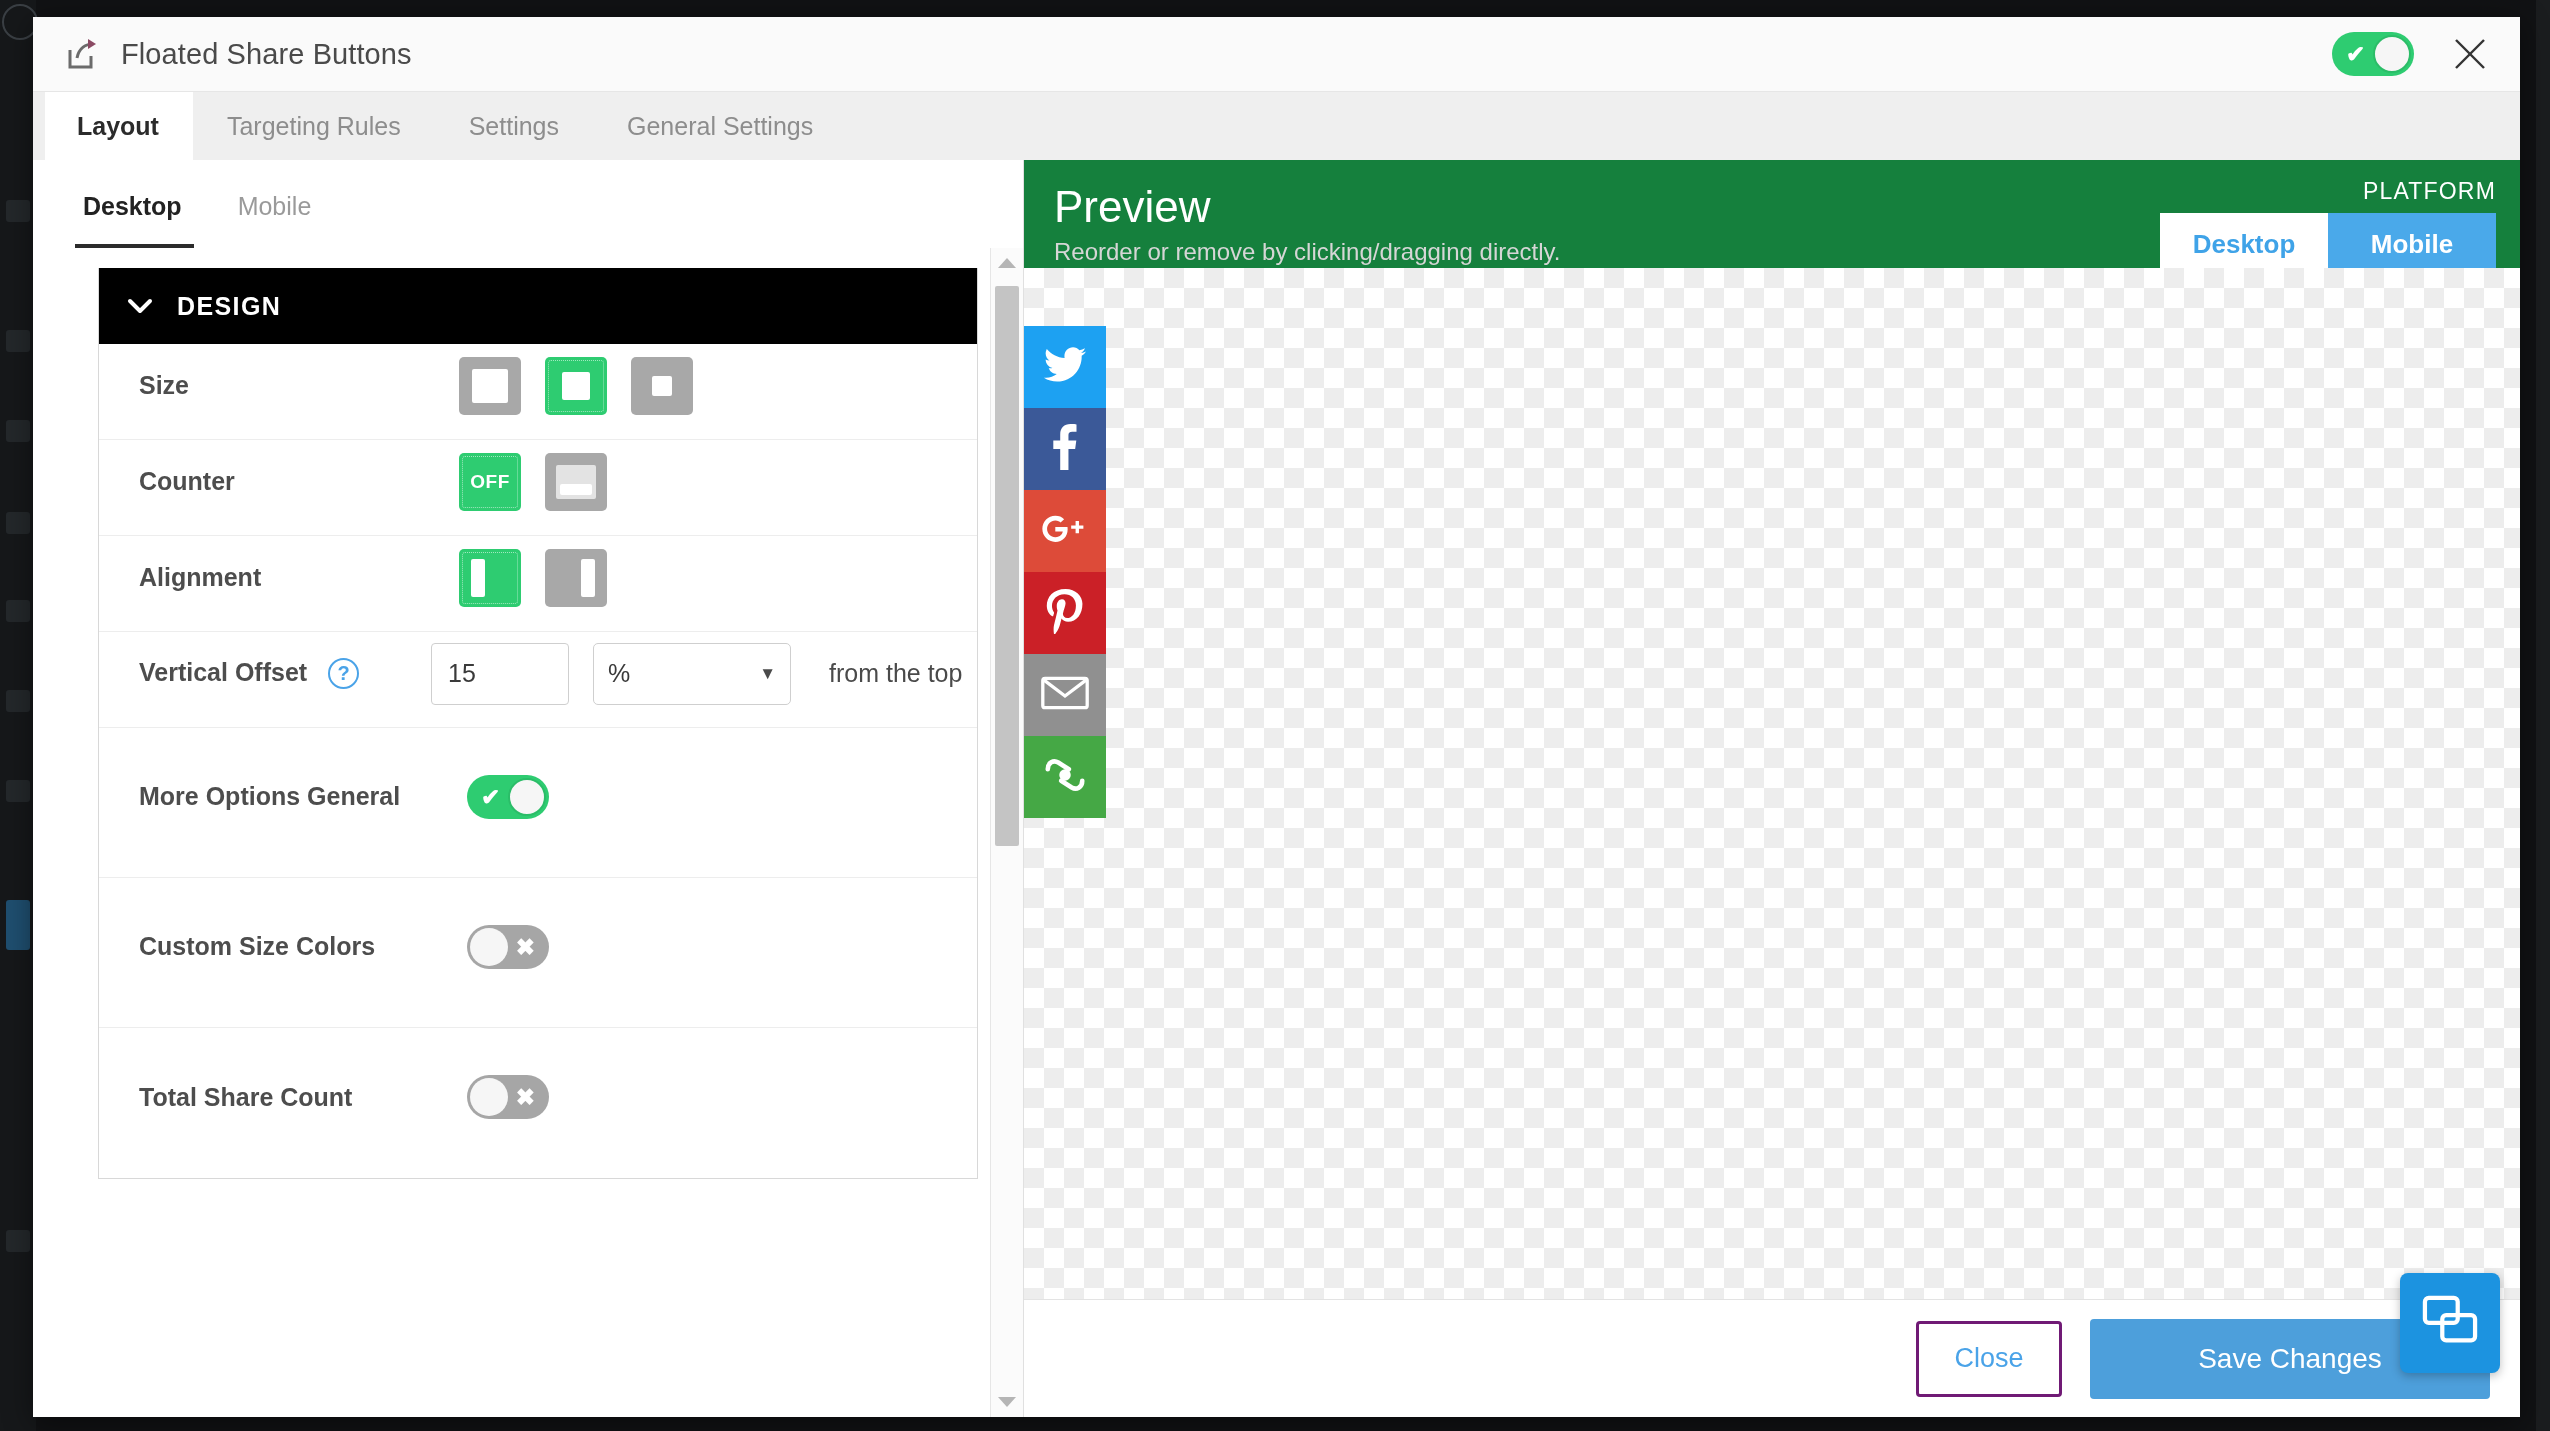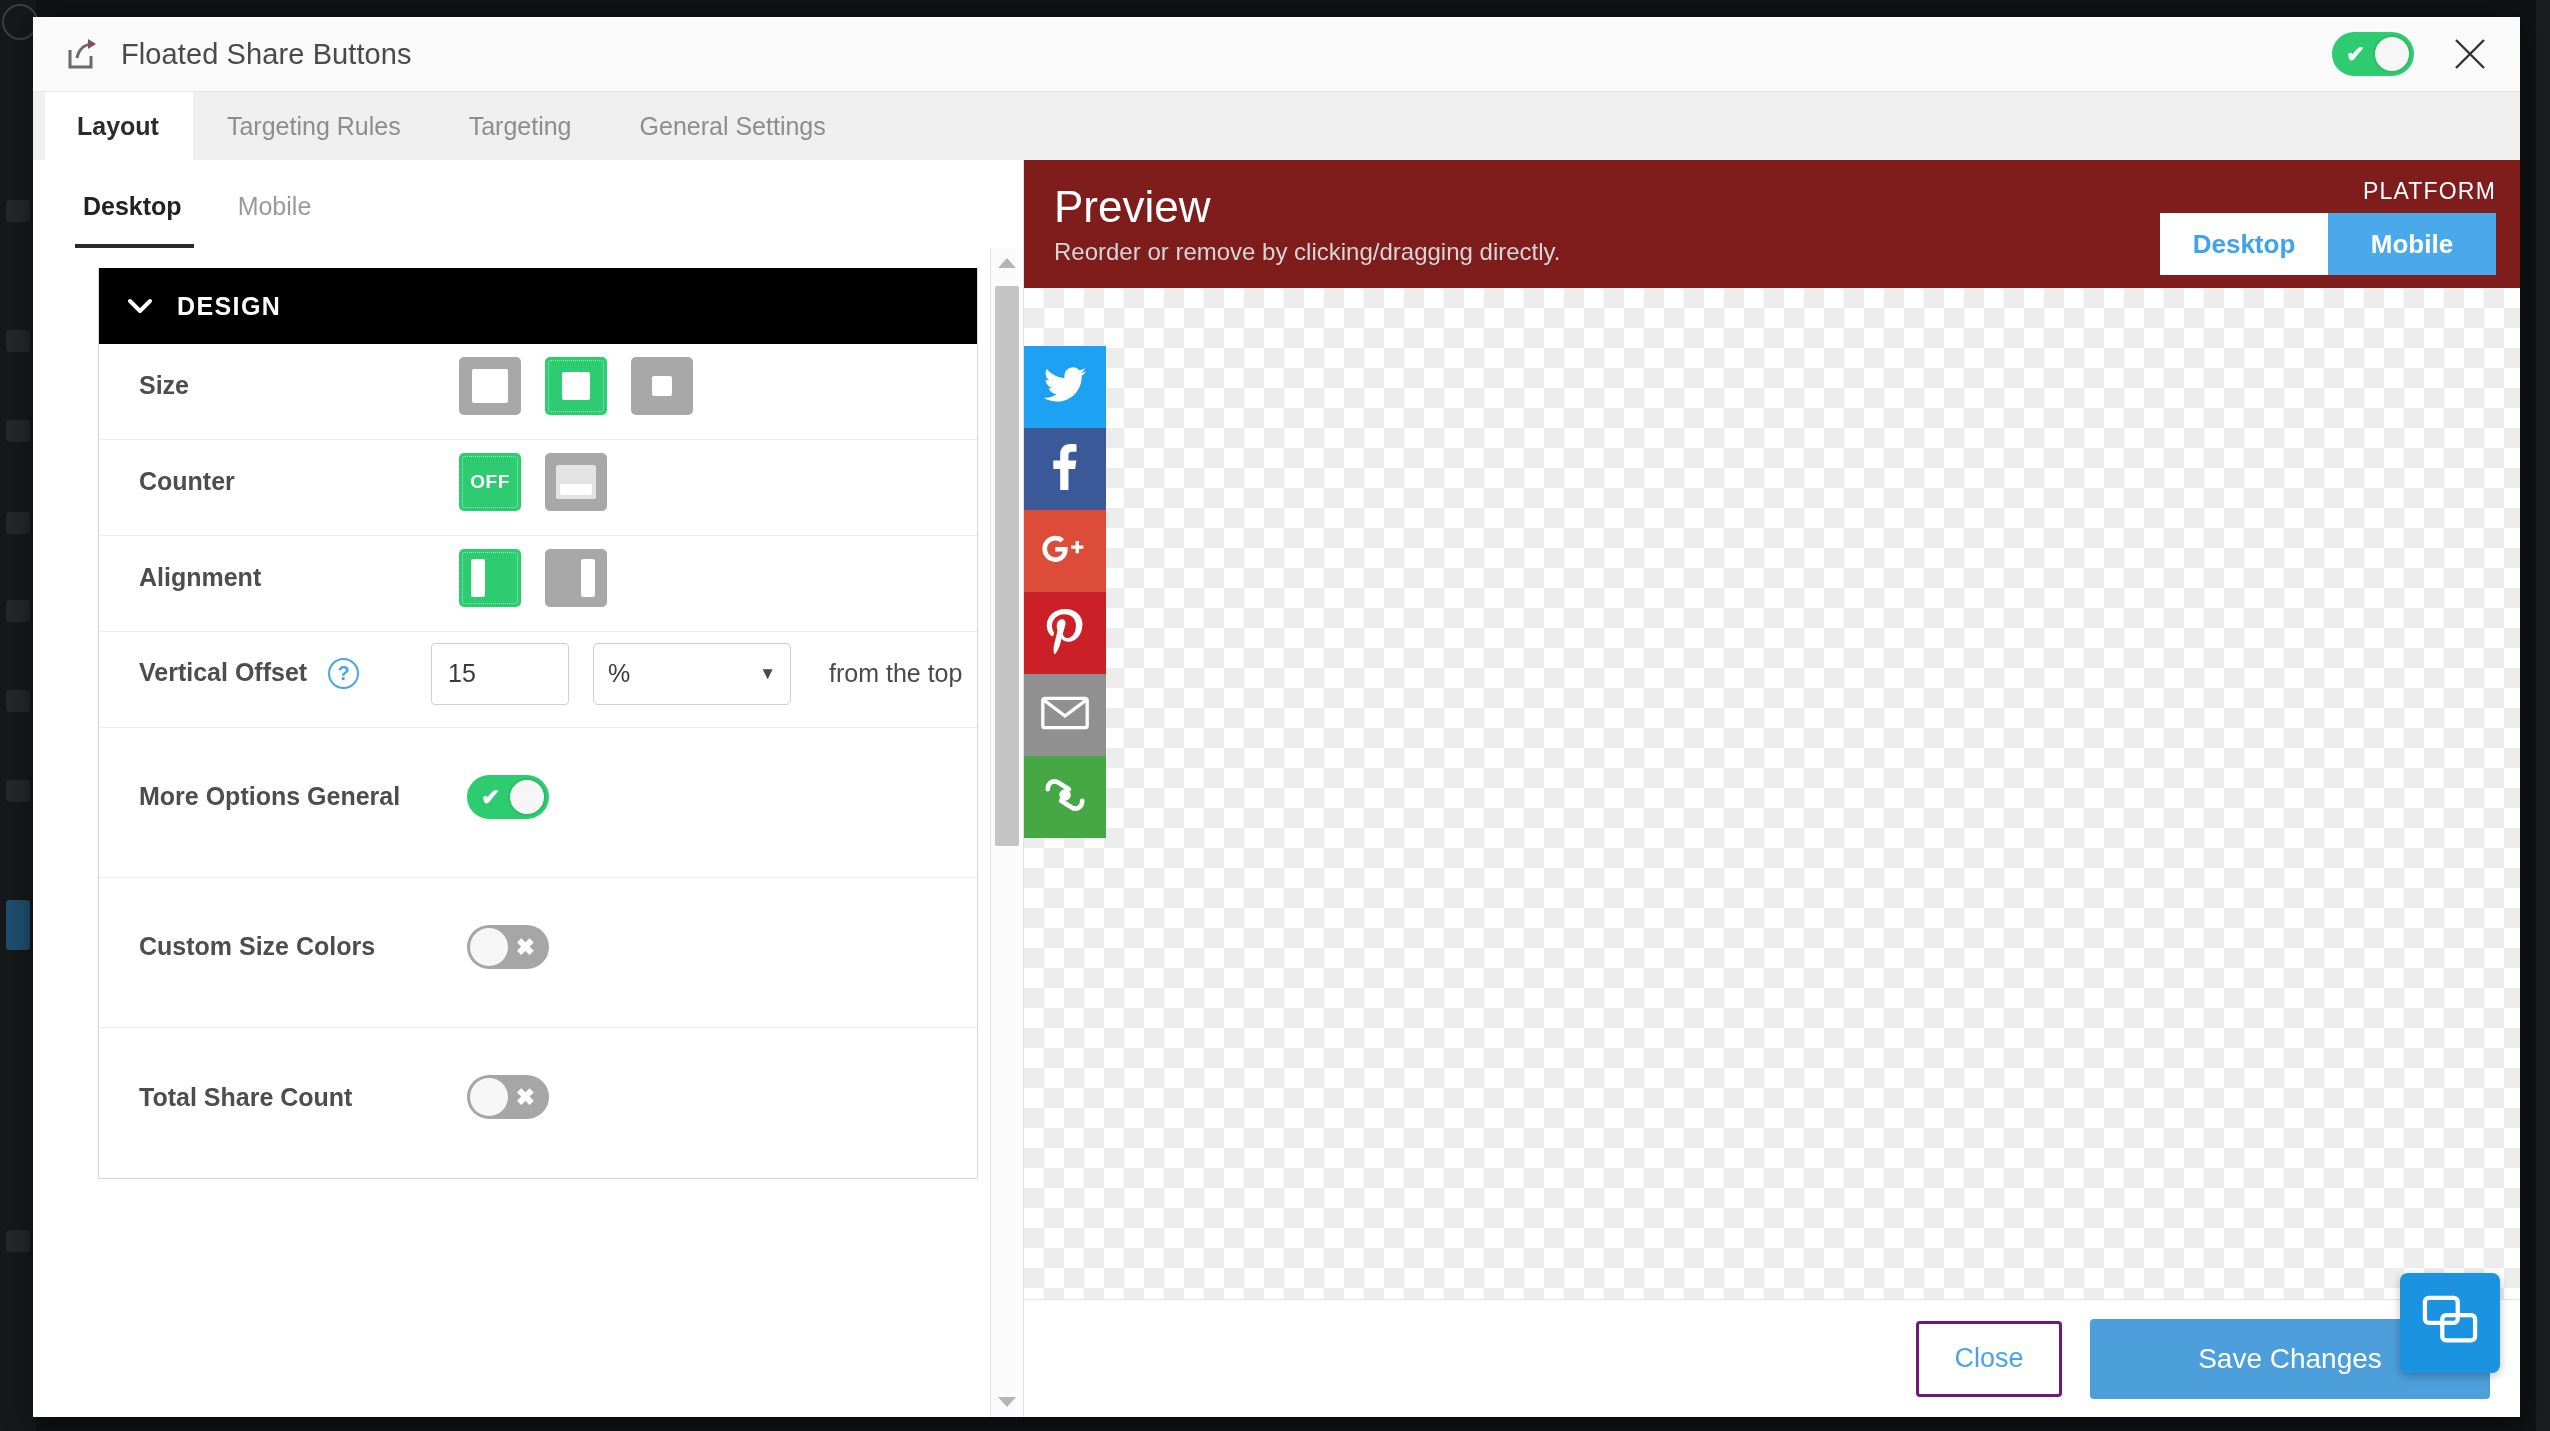--- a/index.html
+++ b/index.html
@@ -356,22 +356,22 @@
 
   
   .right-panel {
     flex: 1 1 auto;
     position: relative;
     background: #ffffff;
     display: flex;
     flex-direction: column;
   }
   .preview-header {
-    background: #7f1d1d;
-    height: 128px;
+    background: #15803d;
+    height: 108px;
     display: flex;
     align-items: flex-start;
     padding: 24px 30px 0 30px;
     box-sizing: border-box;
     position: relative;
   }
   .preview-title {
     color: #ffffff;
     font-size: 44px;
     font-weight: 400;
@@ -519,21 +519,21 @@
             <line x1="3" y1="3" x2="31" y2="31" stroke="#333" stroke-width="2.4"></line>
             <line x1="31" y1="3" x2="3" y2="31" stroke="#333" stroke-width="2.4"></line>
           </svg>
         </div>
       </div>
     </div>
 
     <div class="tabbar">
       <div class="tab active">Layout</div>
       <div class="tab">Targeting Rules</div>
-      <div class="tab">Targeting</div>
+      <div class="tab">Settings</div>
       <div class="tab">General Settings</div>
     </div>
 
     <div class="body-split">
 
       <div class="left-panel">
 
         <div class="subtabs">
           <div class="subtab active">Desktop</div>
           <div class="subtab">Mobile</div>

